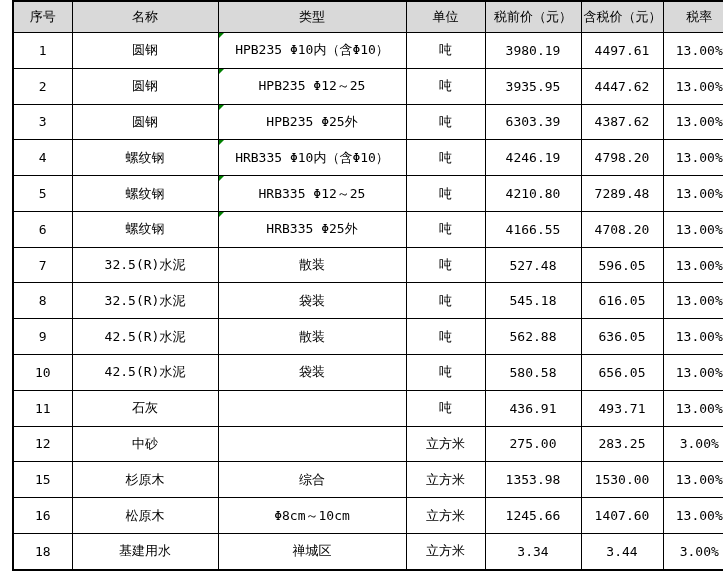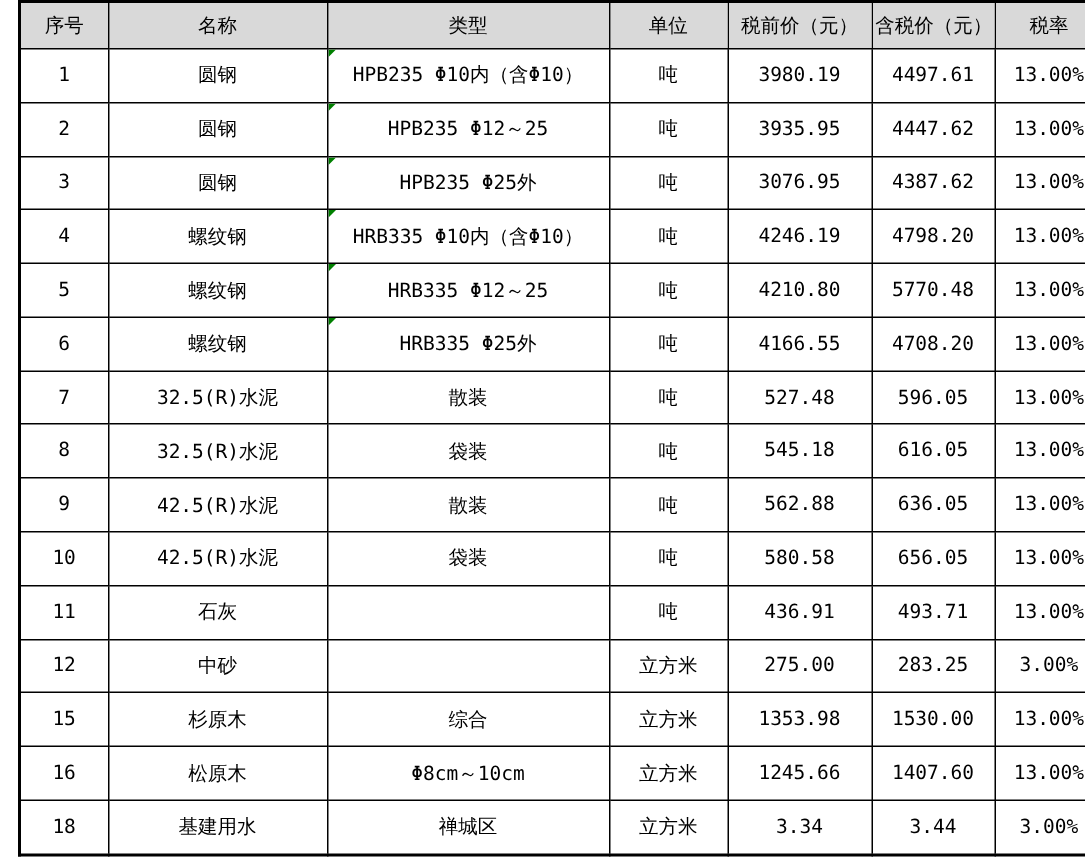--- a/index.html
+++ b/index.html
@@ -94,40 +94,40 @@
           <td>吨</td>
           <td>3935.95</td>
           <td>4447.62</td>
           <td>13.00%</td>
         </tr>
         <tr>
           <td>3</td>
           <td>圆钢</td>
           <td>HPB235 Φ25外<span class="flag"></span></td>
           <td>吨</td>
-          <td>3076.95</td>
+          <td>6303.39</td>
           <td>4387.62</td>
           <td>13.00%</td>
         </tr>
         <tr>
           <td>4</td>
           <td>螺纹钢</td>
           <td>HRB335 Φ10内（含Φ10）<span class="flag"></span></td>
           <td>吨</td>
           <td>4246.19</td>
           <td>4798.20</td>
           <td>13.00%</td>
         </tr>
         <tr>
           <td>5</td>
           <td>螺纹钢</td>
           <td>HRB335 Φ12～25<span class="flag"></span></td>
           <td>吨</td>
           <td>4210.80</td>
-          <td>5770.48</td>
+          <td>7289.48</td>
           <td>13.00%</td>
         </tr>
         <tr>
           <td>6</td>
           <td>螺纹钢</td>
           <td>HRB335 Φ25外<span class="flag"></span></td>
           <td>吨</td>
           <td>4166.55</td>
           <td>4708.20</td>
           <td>13.00%</td>

